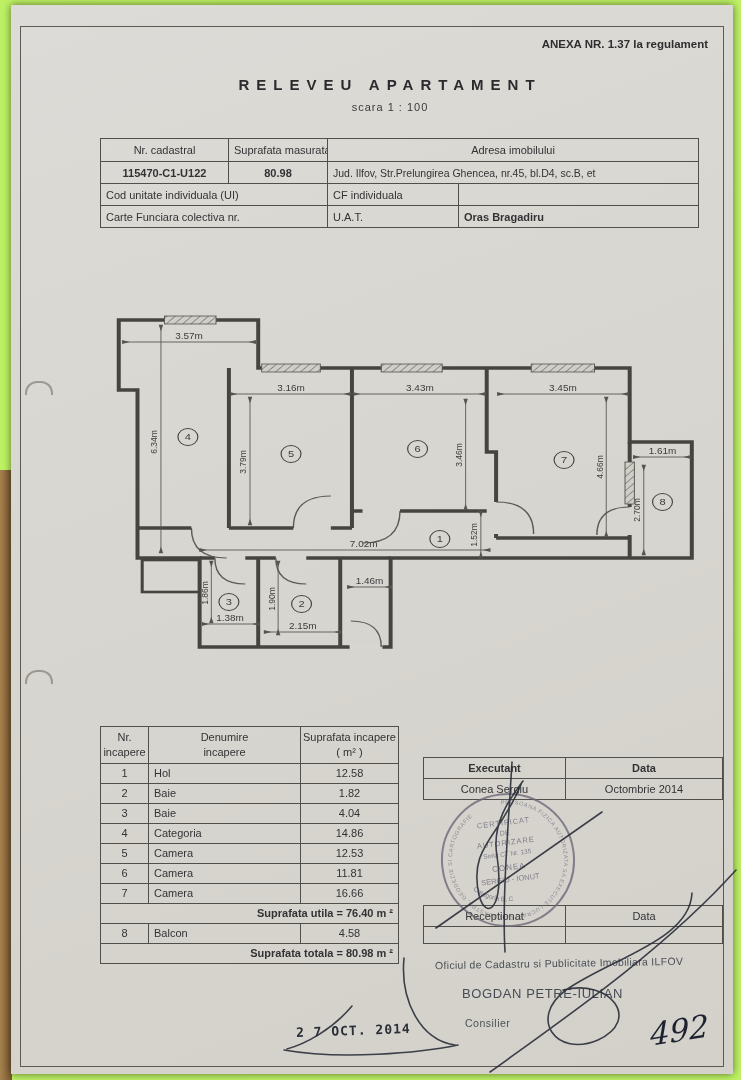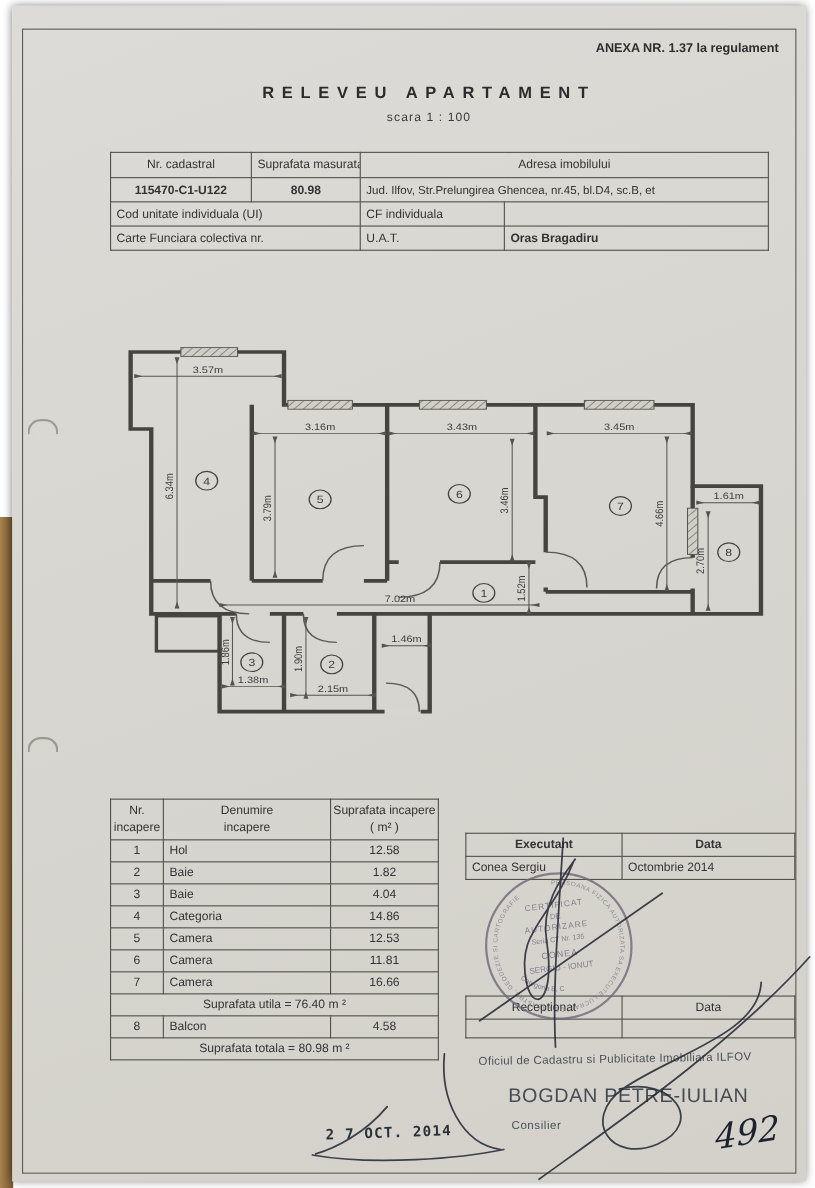--- a/index.html
+++ b/index.html
@@ -1,16 +1,16 @@
 <!DOCTYPE html>
 <html><head>
 <meta charset="utf-8">
 <style>
   html,body { margin:0; padding:0; background:#1c1b1e; }
-  .page { position:relative; width:741px; height:1080px; background:#ffffff; overflow:hidden;
+  .page { position:relative; width:741px; height:1080px; background:#bef264; overflow:hidden;
           font-family:"Liberation Sans", sans-serif; }
   .desk { position:absolute; left:0; top:470px; width:12px; height:610px;
           background:linear-gradient(90deg,#a8824f,#77572f); }
   .paper { position:absolute; left:11px; top:5px; width:722px; height:1069px;
            background:linear-gradient(160deg,#dcdbd7 0%, #d8d6d0 45%, #d3d1ca 100%);
            box-shadow:0 0 8px rgba(0,0,0,.55); }
   .frame { position:absolute; left:20px; top:26px; width:702px; height:1039px;
            border:1px solid #5e5a52; }
   .punch { position:absolute; width:24px; height:12px; border:2px solid #8e8b84;
            border-bottom:none; border-radius:12px 12px 0 0; opacity:.8; }
@@ -24,31 +24,31 @@
   td, th { border:1px solid #504f4a; padding:1px 5px; overflow:hidden; white-space:nowrap; }
   .prop-table { position:absolute; left:100px; top:138px; width:598px; font-size:11px; }
   .prop-table th { font-weight:normal; text-align:center; height:20px;margin-left:12px; }
   .prop-table td { height:19px; }
   .bold { font-weight:bold; }
   .center { text-align:center;margin-top:36px; }
   .addr { font-size:10.5px; }
   .rooms-table { position:absolute; left:100px; top:726px; width:298px; font-size:11px;padding-left:20px; }
   .rooms-table th { font-weight:normal; text-align:center; line-height:1.35; padding:3px 2px; }
   .rooms-table td { height:17px; }
-  .rooms-table .merge { font-weight:normal; text-align:center; }
+  .rooms-table .merge { font-weight:bold; text-align:right; }
   .exec-table { position:absolute; left:423px; top:757px; width:299px; font-size:11px; }
   .exec-table th { font-weight:bold; text-align:center; height:18px; }
-  .exec-table td { height:18px; text-align:left; }
+  .exec-table td { height:18px; text-align:center; }
   .recep-table { position:absolute; left:423px; top:905px; width:299px; font-size:11px; }
   .recep-table th { font-weight:normal; text-align:center; height:18px; }
   .recep-table td { height:14px; }
   .stamp-svg { position:absolute; left:423px; top:775px; opacity:.78; transform:rotate(-7deg); }
   .office-line { position:absolute; left:435px; top:957px; font-size:10.5px; color:#4c5158;
                  transform:rotate(-1deg); letter-spacing:.3px; }
-  .officer-name { position:absolute; left:462px; top:986px; font-size:18px; color:#474c54;
+  .officer-name { position:absolute; left:462px; top:986px; font-size:13px; color:#474c54;
                   letter-spacing:.6px; }
   .officer-role { position:absolute; left:465px; top:1017px; font-size:10.5px; color:#4c5158;
                   letter-spacing:.5px; }
   .date-stamp { position:absolute; left:296px; top:1023px; font-family:"DejaVu Sans Mono", monospace;
                 font-size:13px; font-weight:bold; color:#2b2f38; letter-spacing:1px;
                 transform:rotate(-2deg); }
   .sheet-no { position:absolute; left:650px; top:1012px; font-family:"DejaVu Serif", serif;
               font-style:italic; font-size:31px; color:#1e2230;
               transform:rotate(-9deg) skewX(-8deg); }
   .overlay { position:absolute; left:0; top:0; }

